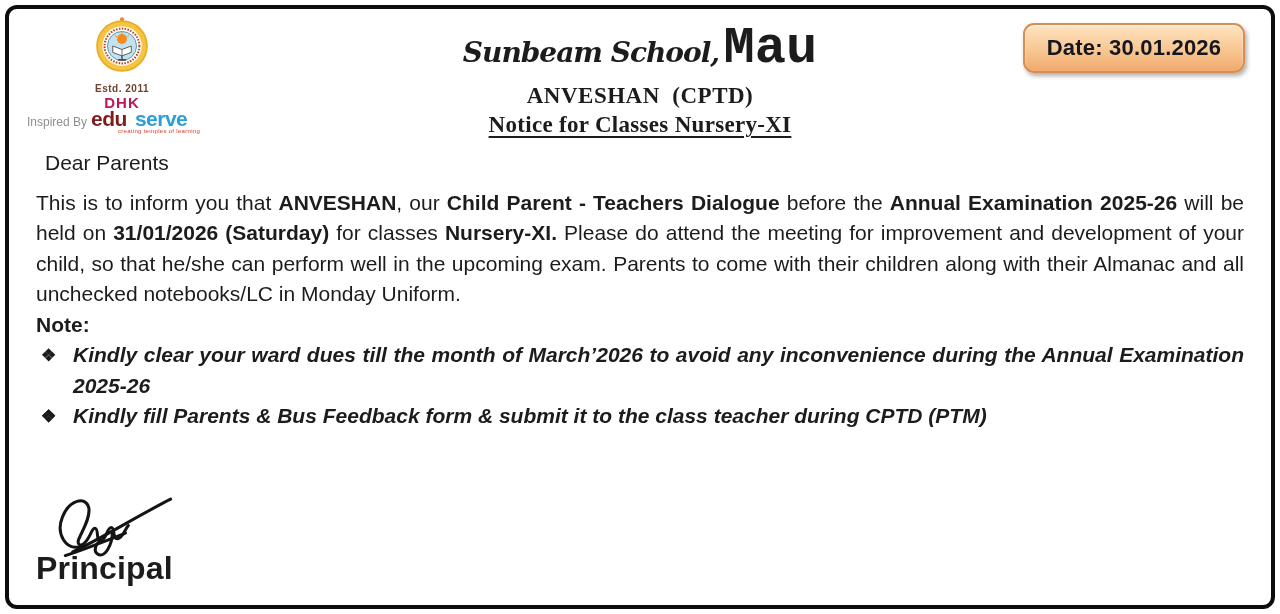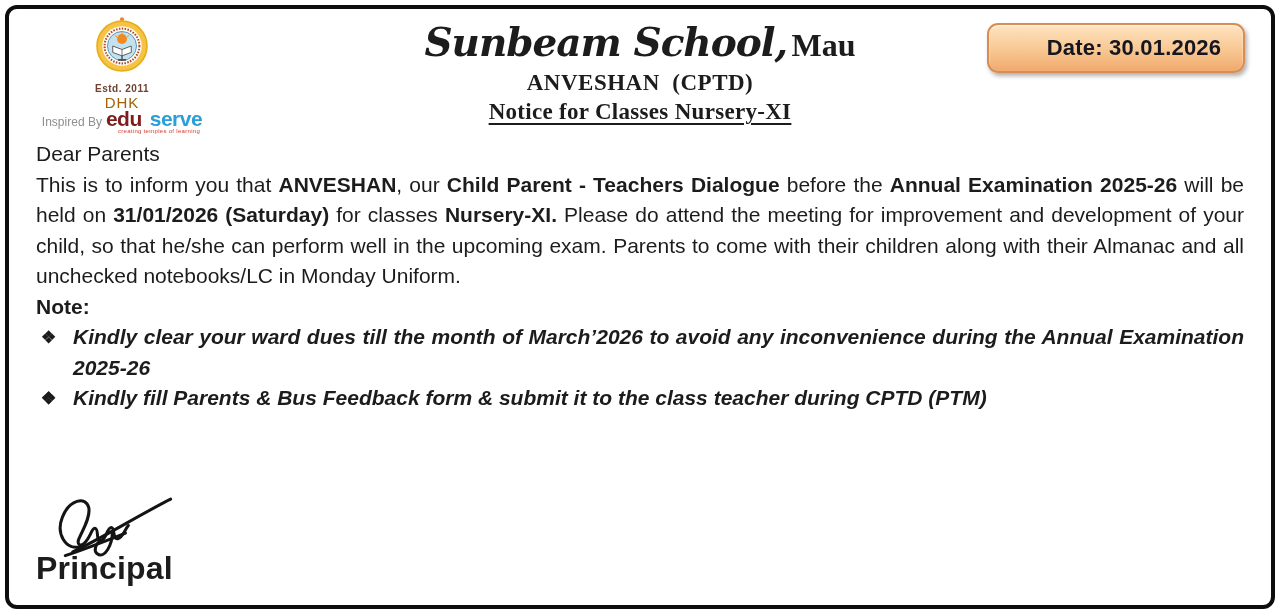--- a/index.html
+++ b/index.html
@@ -10,56 +10,56 @@
   .page{
     position:absolute;left:5px;top:5px;right:5px;bottom:5px;
     border:4px solid #0d0d0d;border-radius:12px;background:#ffffff;
   }
 
   
   .header{position:relative;height:122px;}
   .logo-block{position:absolute;left:18px;top:8px;width:190px;text-align:center;line-height:1.05;}
   .emblem{display:block;margin:0 auto;}
   .estd{font-size:10px;font-weight:700;color:#6d4330;letter-spacing:.5px;margin-top:9px;}
-  .dhk{font-size:15px;font-weight:400;color:#a16207;letter-spacing:1px;}
-  .brand-row{display:flex;align-items:baseline;justify-content:center;gap:4px;margin-top:0px;}
+  .dhk{font-size:15px;font-weight:700;color:#be185d;letter-spacing:1px;}
+  .brand-row{display:flex;align-items:baseline;gap:4px;margin-top:0px;}
   .inspired{font-size:12px;color:#8e8e8e;}
   .brand{font-size:21px;font-weight:800;letter-spacing:-0.5px;line-height:.9;}
   .brand .b-left{color:#7f1d1d;}
   .brand .b-right{color:#2b9fd9;margin-left:8px;}
   .tagline{font-size:6px;color:#d63a2f;margin-left:74px;margin-top:-1px;letter-spacing:.3px;}
 
   .title-block{position:absolute;left:50%;transform:translateX(-50%);top:14px;text-align:center;white-space:nowrap;}
   .school-name{line-height:1;}
   .blackletter{
-    font-family:"DejaVu Serif",serif;font-weight:700;font-size:39px;letter-spacing:-1px;
+    font-family:"DejaVu Serif",serif;font-weight:700;font-size:28px;letter-spacing:-1px;
     font-style:italic;
   }
-  .city{font-family:Liberation Serif, serif;font-weight:700;font-size:32px;letter-spacing:0px;font-style:normal;}
+  .city{font-family:Liberation Mono, monospace;font-weight:700;font-size:52px;letter-spacing:0px;font-style:normal;}
   .subtitle{
     font-family:"Liberation Serif",serif;font-weight:700;font-size:23px;margin-top:8px;
     white-space:pre;letter-spacing:.5px;
   }
   .notice-title{
     font-family:"Liberation Serif",serif;font-weight:700;font-size:23px;margin-top:3px;
     text-decoration:underline;text-decoration-thickness:2px;text-underline-offset:4px;letter-spacing:.3px;
   }
 
   .date-box{
     position:absolute;right:26px;top:14px;width:218px;height:46px;
     border:2px solid #d98d52;border-radius:11px;
     background:linear-gradient(#fde3c0 0%,#f8c791 55%,#f0a96e 100%);
     box-shadow:2px 3px 4px rgba(80,80,80,.45), inset 0 1px 2px rgba(255,255,255,.8);
     display:flex;align-items:center;justify-content:center;
-    font-size:22px;font-weight:800;color:#161620;letter-spacing:.2px;padding-left:36px;
+    font-size:22px;font-weight:800;color:#161620;letter-spacing:.2px;
   }
 
   
   .main{padding:8px 27px 0 27px;font-size:21px;line-height:30.5px;}
-  .line{margin:0;}
+  .line{margin:9px;}
   .para{margin:0;text-align:justify;}
   .b{font-weight:700;}
   .note{margin:0;font-weight:700;}
   .bullets{list-style:none;margin:0;padding:0;}
   .bullets li{
     position:relative;padding-left:37px;margin:0;
     font-weight:700;font-style:italic;text-align:justify;line-height:30.5px;
   }
   .bullets .marker{
     position:absolute;left:5px;top:1px;font-style:normal;font-size:17px;color:#1c1c1c;

